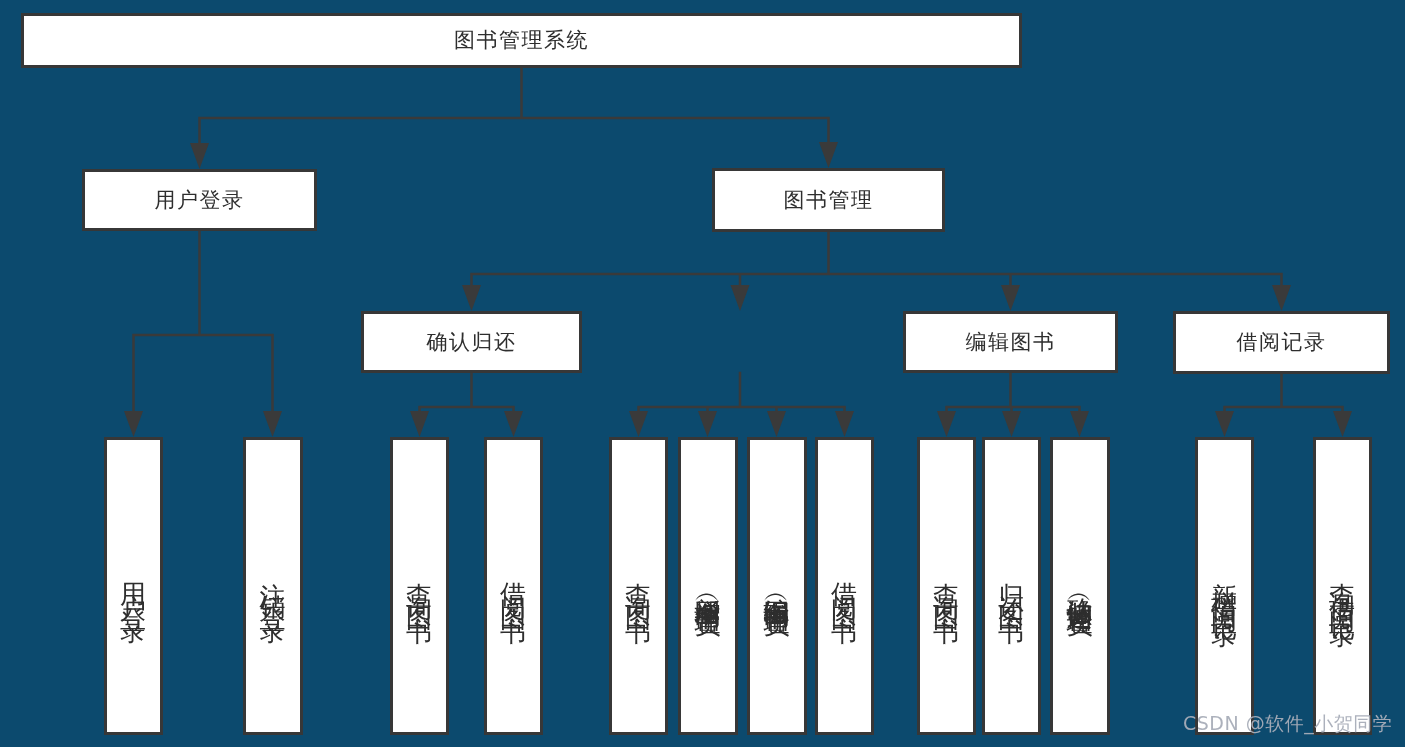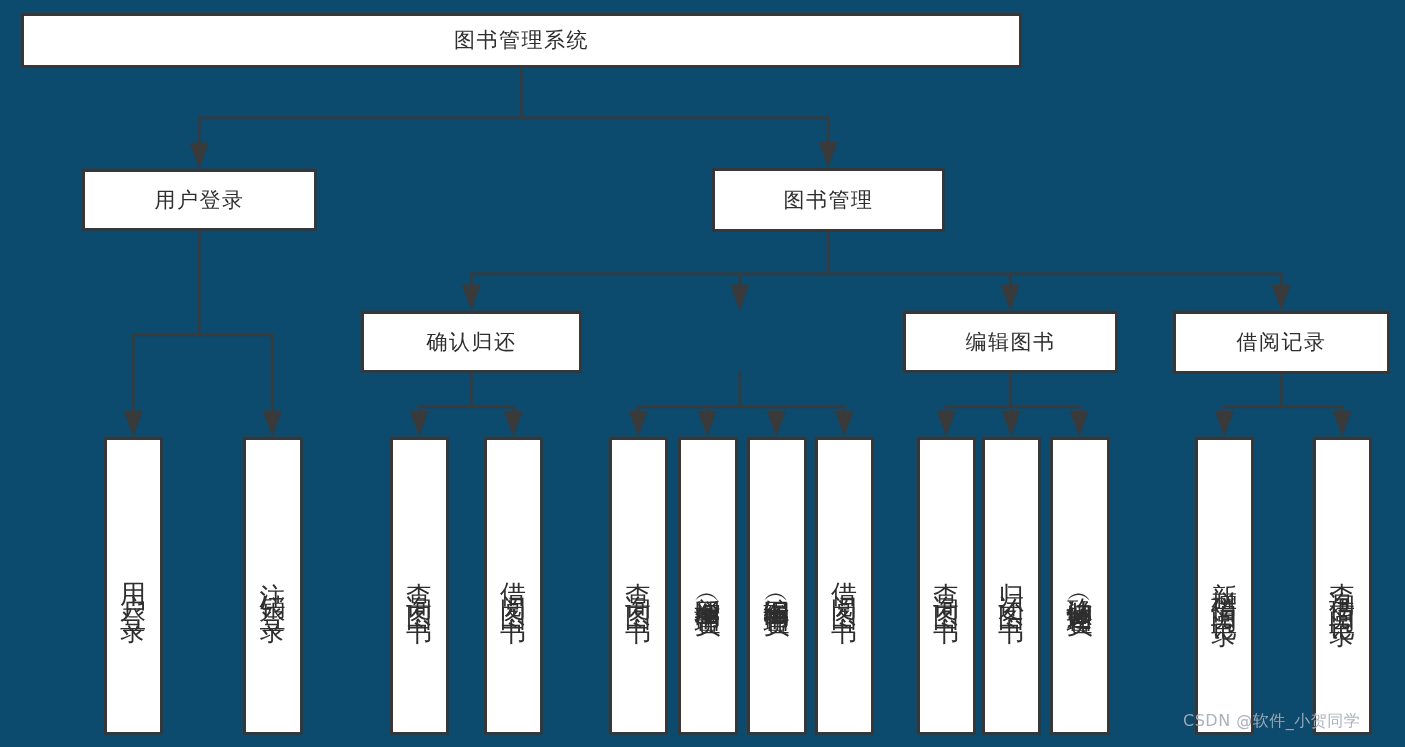--- a/index.html
+++ b/index.html
@@ -13,21 +13,21 @@
     position:absolute; background:#ffffff; border:3px solid #373737;
     color:#2e2e2e; display:flex; align-items:center; justify-content:center;
     text-align:center; line-height:1.25;
   }
   .h { font-size:21px; letter-spacing:1.5px; }
   .v { writing-mode:vertical-rl; text-orientation:mixed; font-size:26px; line-height:1; }
   .s4 { letter-spacing:12px; }
   .s6 { letter-spacing:8px; }
   .s9 { letter-spacing:2px; }
   .watermark {
-    position:absolute; left:1183px; top:711px; font-size:16px;
+    position:absolute; left:1183px; top:711px; font-size:19px;
     color:rgba(168,173,184,0.95); white-space:nowrap; letter-spacing:0.5px;
     z-index:5;
   }
 </style>
 </head>
 <body>
 
 <div id="canvas">
 
   <svg id="conn" width="1405" height="747" viewBox="0 0 1405 747">

